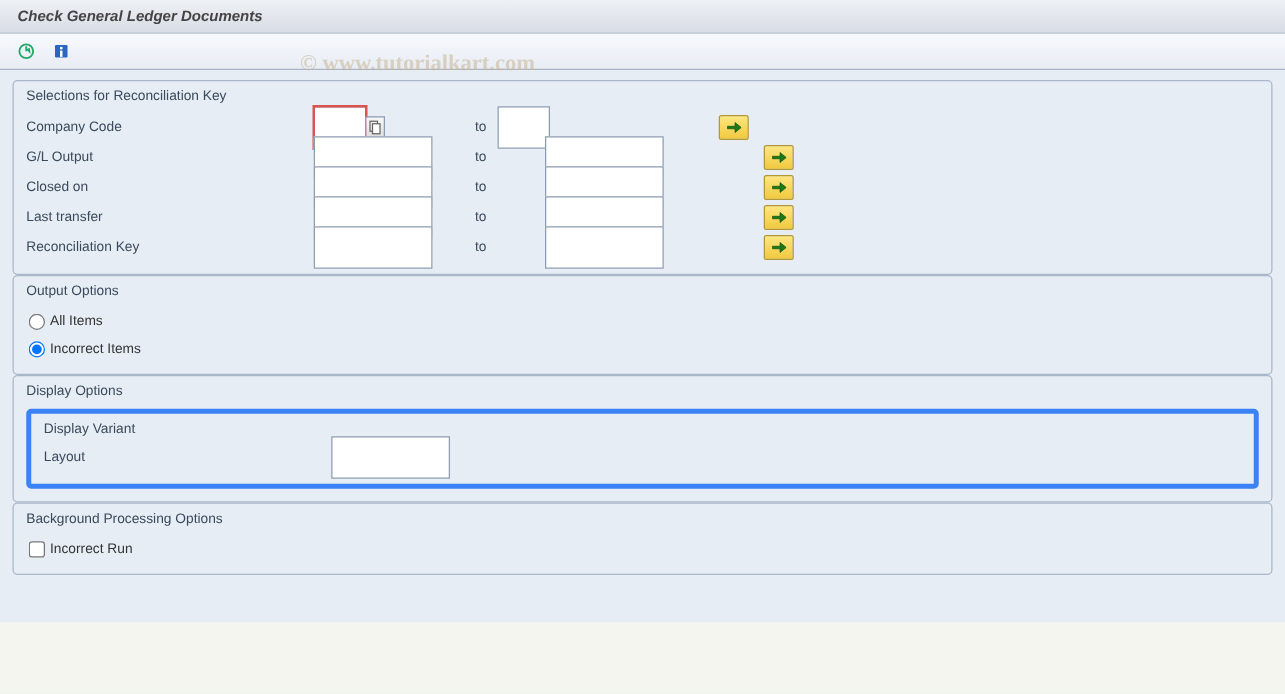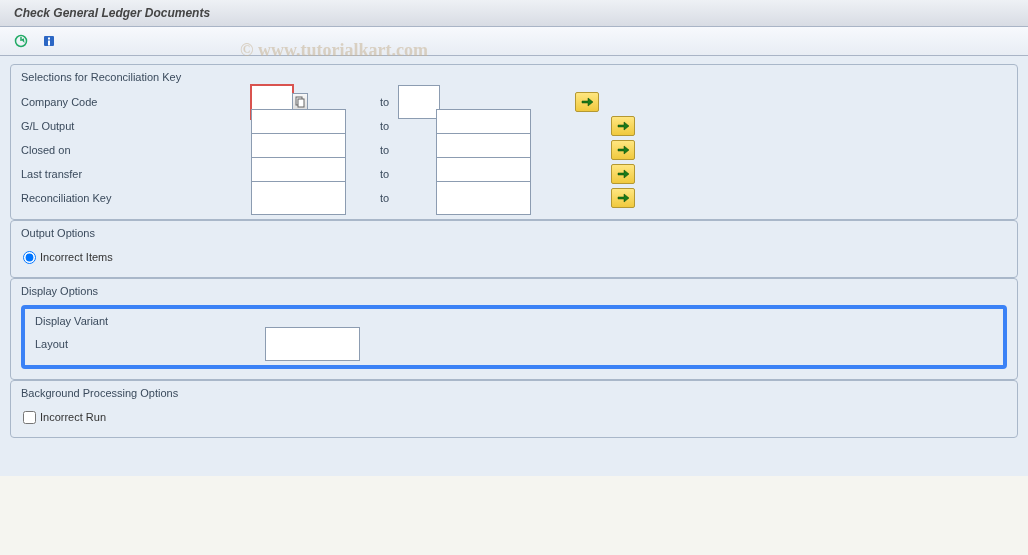--- a/index.html
+++ b/index.html
@@ -229,20 +229,24 @@
         <svg width="12" height="10" viewBox="0 0 12 10">
           <path d="M1 4 h6 v-3 l5 4 l-5 4 v-3 h-6 z" fill="#1a7a1a" stroke="#0a4a0a" stroke-width="0.5"></path>
         </svg>
       </div>
     </div>
   </div>
 
   <div class="groupbox">
     <div class="groupbox-title">Output Options</div>
     <div class="radio-row">
+      <input type="radio" name="outopt" style="">
+      <span>All Items</span>
+    </div>
+    <div class="radio-row">
       <input type="radio" name="outopt" checked="" style="">
       <span>Incorrect Items</span>
     </div>
   </div>
 
   <div class="groupbox">
     <div class="groupbox-title">Display Options</div>
     <div class="nested-group">
       <div class="groupbox-title" style="padding-bottom:4px">Display Variant</div>
       <div class="row">

